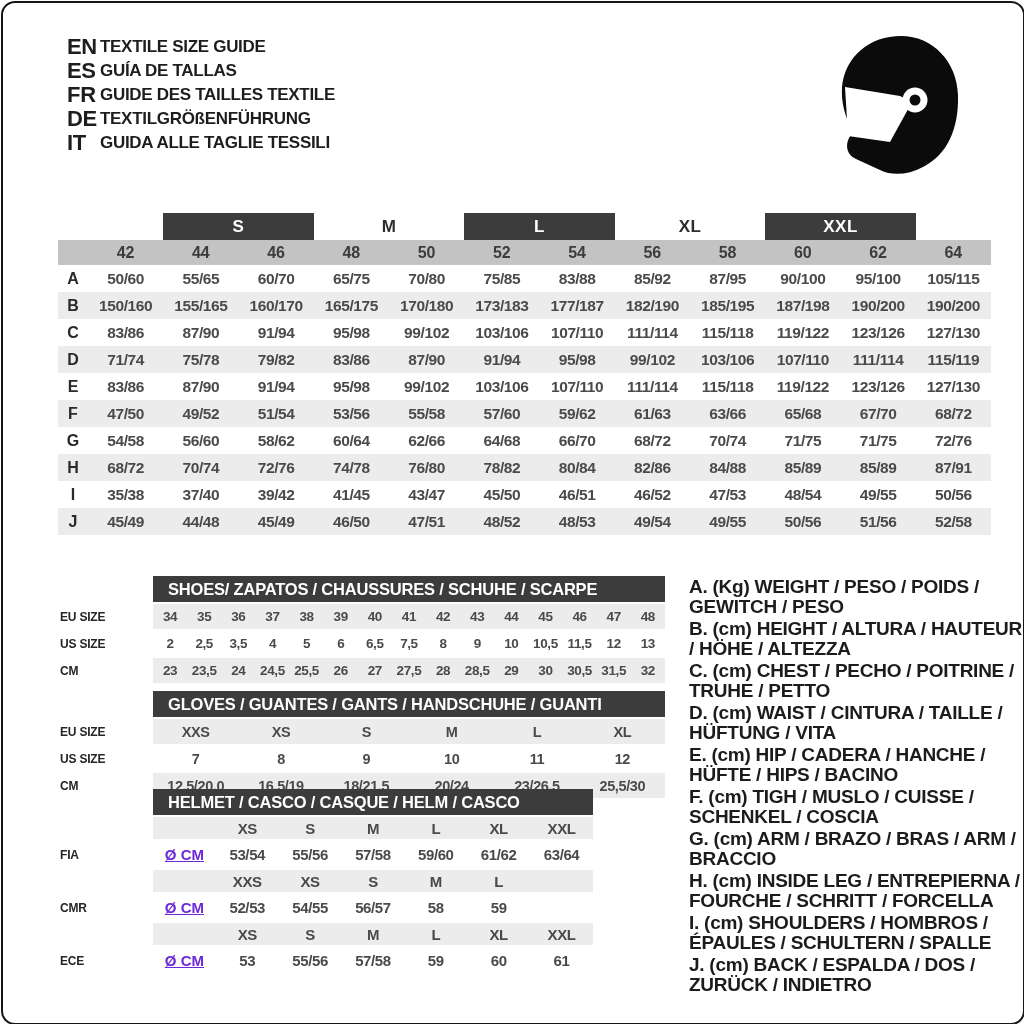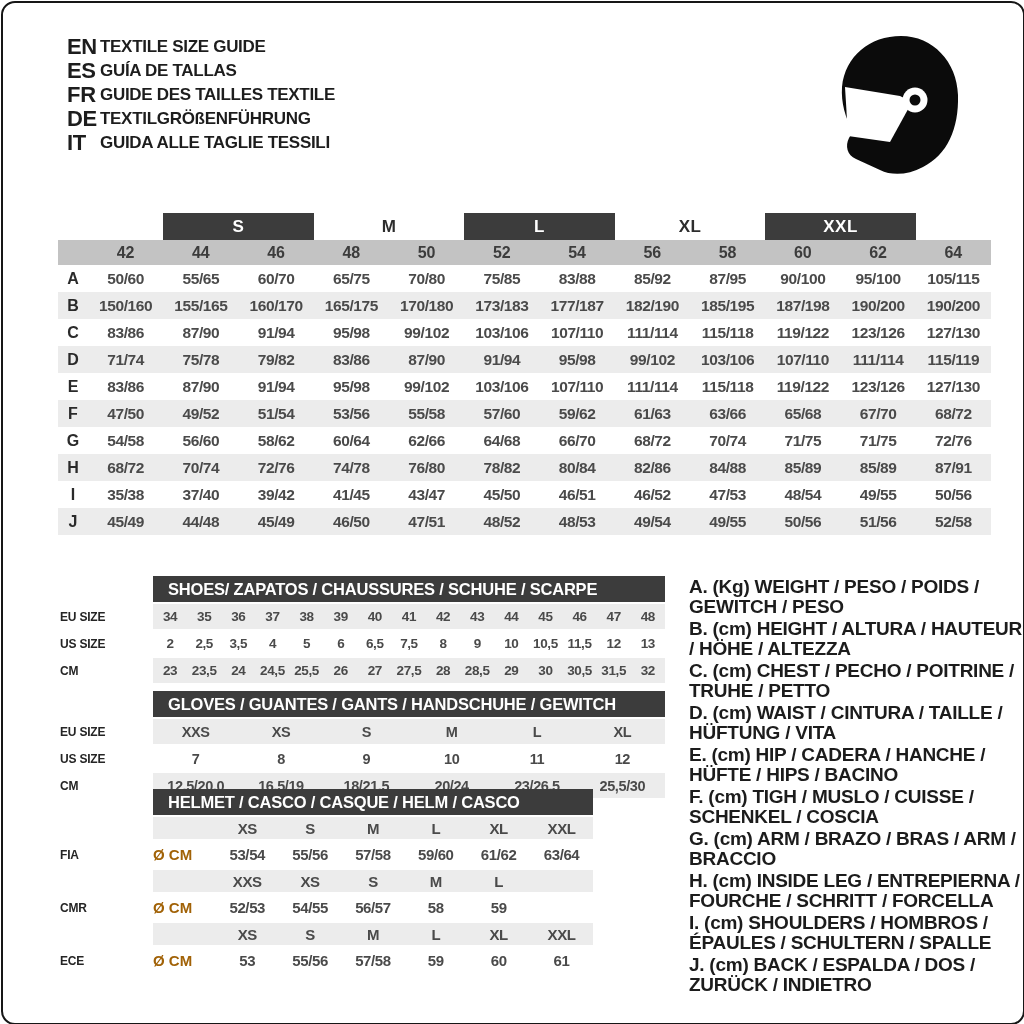--- a/index.html
+++ b/index.html
@@ -44,21 +44,21 @@
   #shoes-table td.val { height:25px; font-size:13.5px; }
   #shoes-table tr.sh td { background:#ececec; }
   #shoes-table tr.sh th.lblcell { background:#ffffff; }
 
   #gloves-table { left:57px; top:686px; width:605px; }
   #gloves-table td.val { height:25px; font-size:14.5px; }
   #gloves-table tr.sh td { background:#ececec; }
   #gloves-table tr.sh th.lblcell { background:#ffffff; }
 
   #helmet-table { left:57px; top:784px; width:533px; }
-  #helmet-table td.unit { text-align:left; font-size:15px; color:#a16207; }
+  #helmet-table td.unit { text-align:center; font-size:15px; color:#6d28d9;text-decoration:underline; }
   #helmet-table tr.sh td { height:22px; font-size:15px; }
   #helmet-table tr.sh td { background:#ececec; }
   #helmet-table tr.sh th.lblcell { background:#ffffff; }
   #helmet-table tr.vrow td { height:27px; font-size:15px; background:#ffffff; }
   #helmet-table tr.vrow td.val { text-align:center; }
 
   
   #legend { position:absolute; left:686px; top:574px; width:336px; }
   .legend-item { font-size:19px; color:#1c1c1c; line-height:20px; margin-bottom:2px; letter-spacing:-0.25px; }
 </style>
@@ -353,21 +353,21 @@
           <td class="val">31,5</td>
           <td class="val">32</td>
         </tr>
       </tbody>
   </table>
 
   <table id="gloves-table" class="lowtbl">
     <tbody>
         <tr>
           <td class="lblcell"></td>
-          <td class="bar" colspan="6">GLOVES / GUANTES / GANTS / HANDSCHUHE / GEWITCH</td>
+          <td class="bar" colspan="6">GLOVES / GUANTES / GANTS / HANDSCHUHE / GUANTI</td>
         </tr>
         <tr class="sh">
           <th class="lblcell">EU SIZE</th>
           <td class="val">XXS</td>
           <td class="val">XS</td>
           <td class="val">S</td>
           <td class="val">M</td>
           <td class="val">L</td>
           <td class="val">XL</td>
         </tr>

